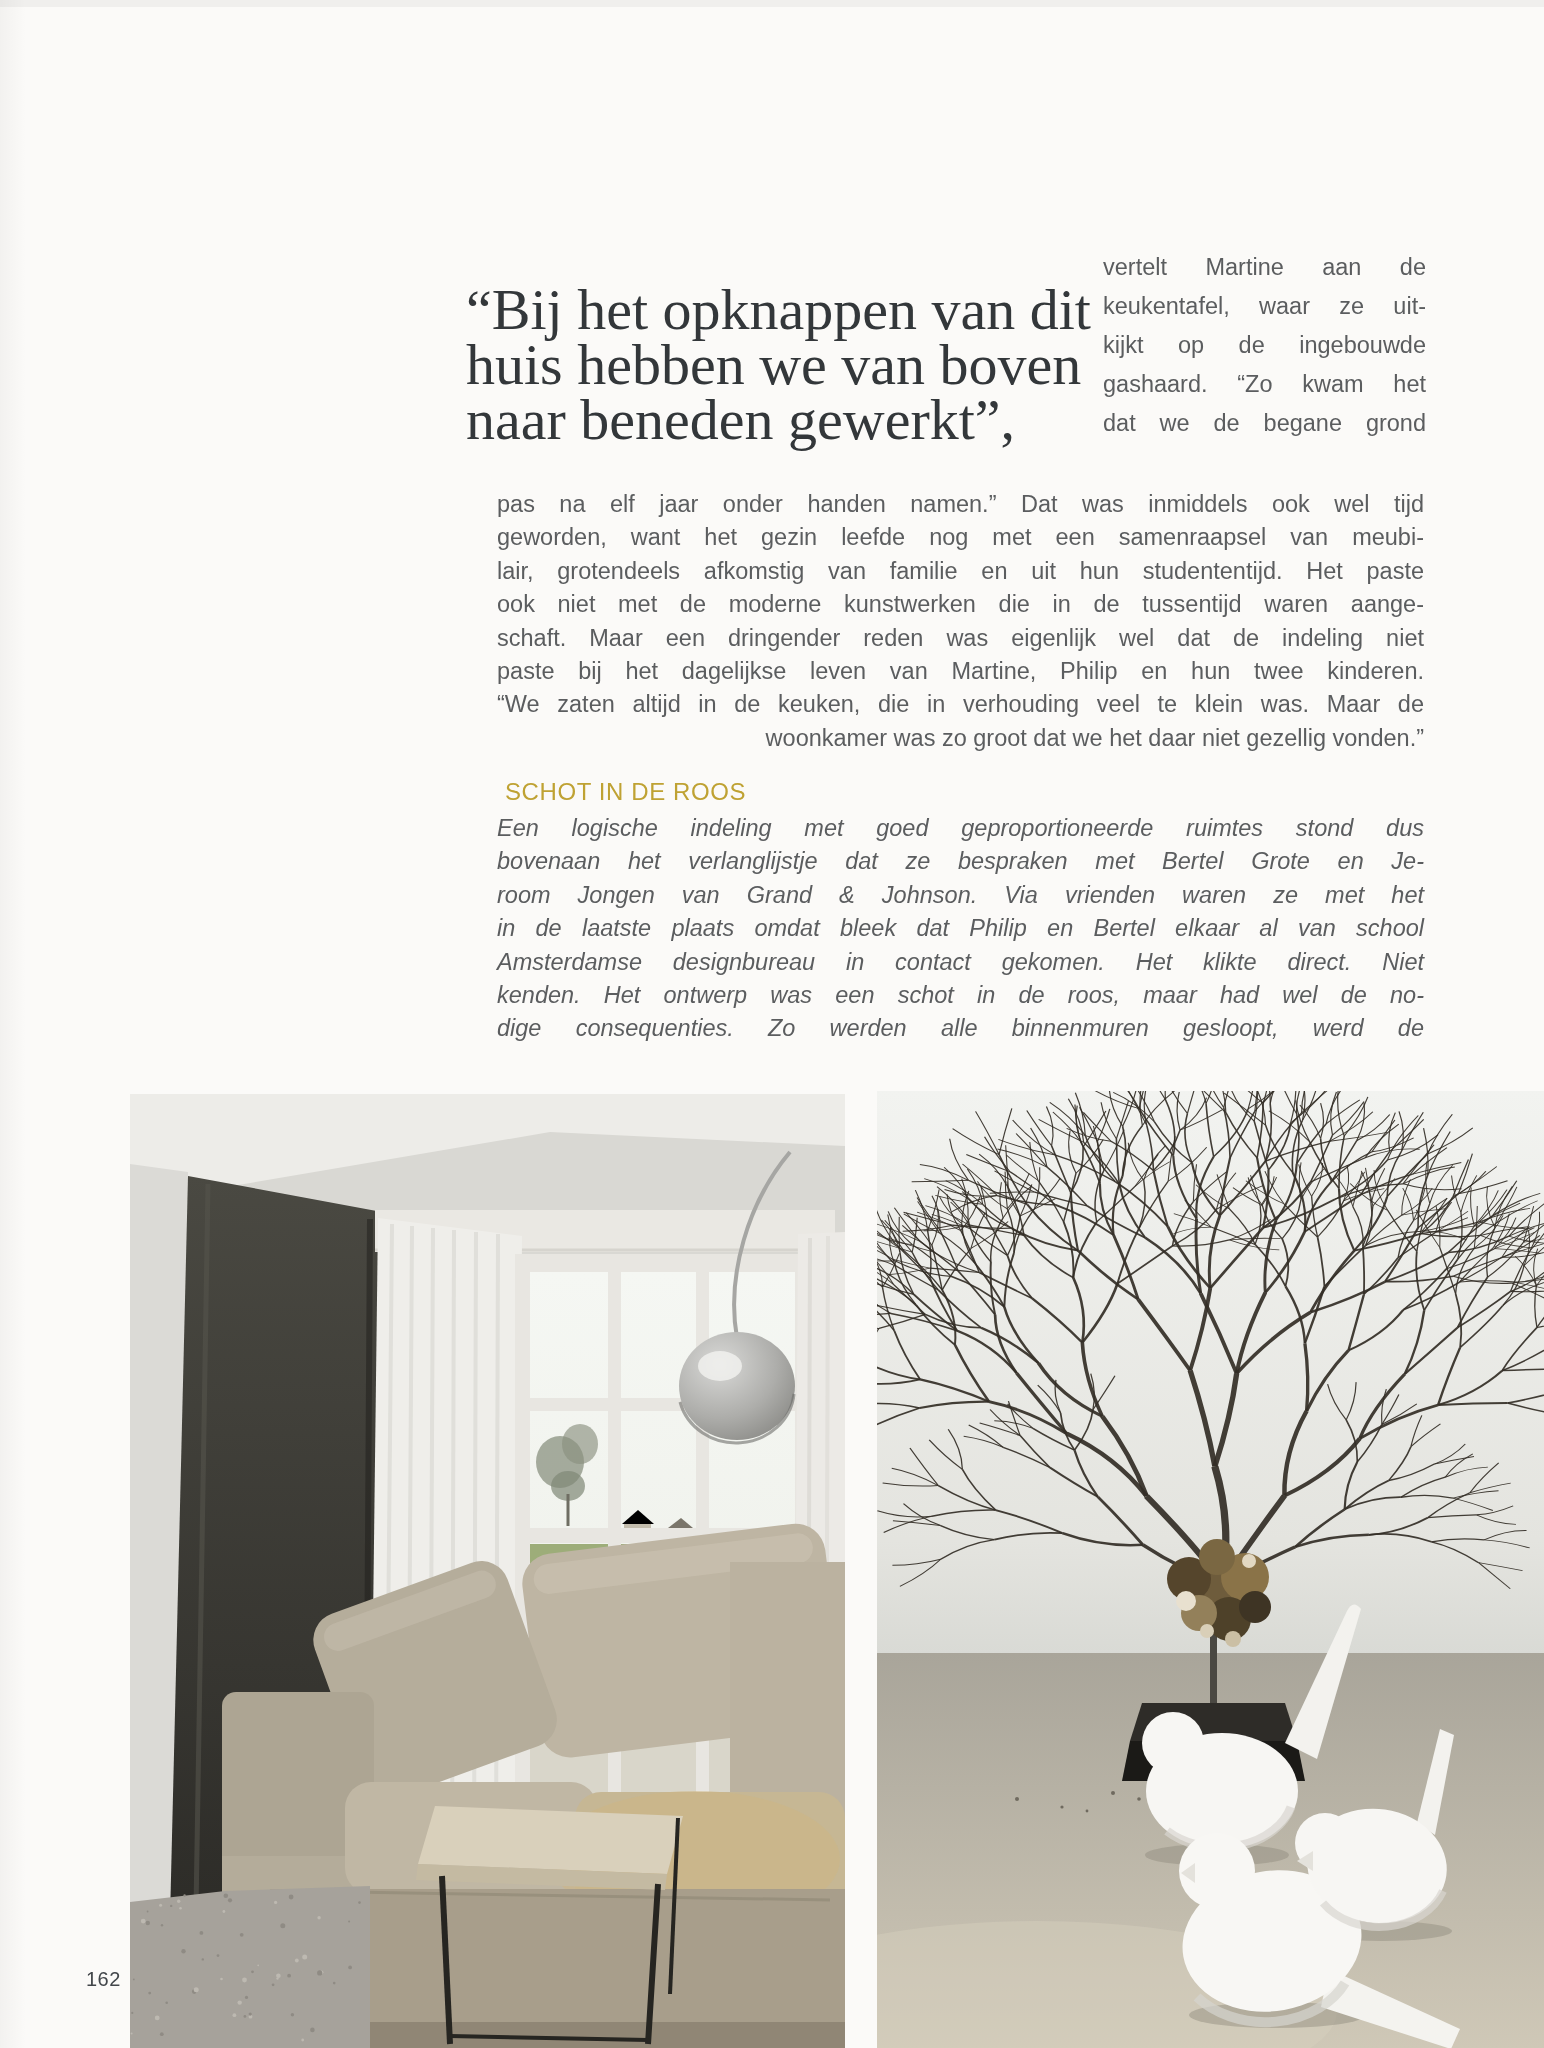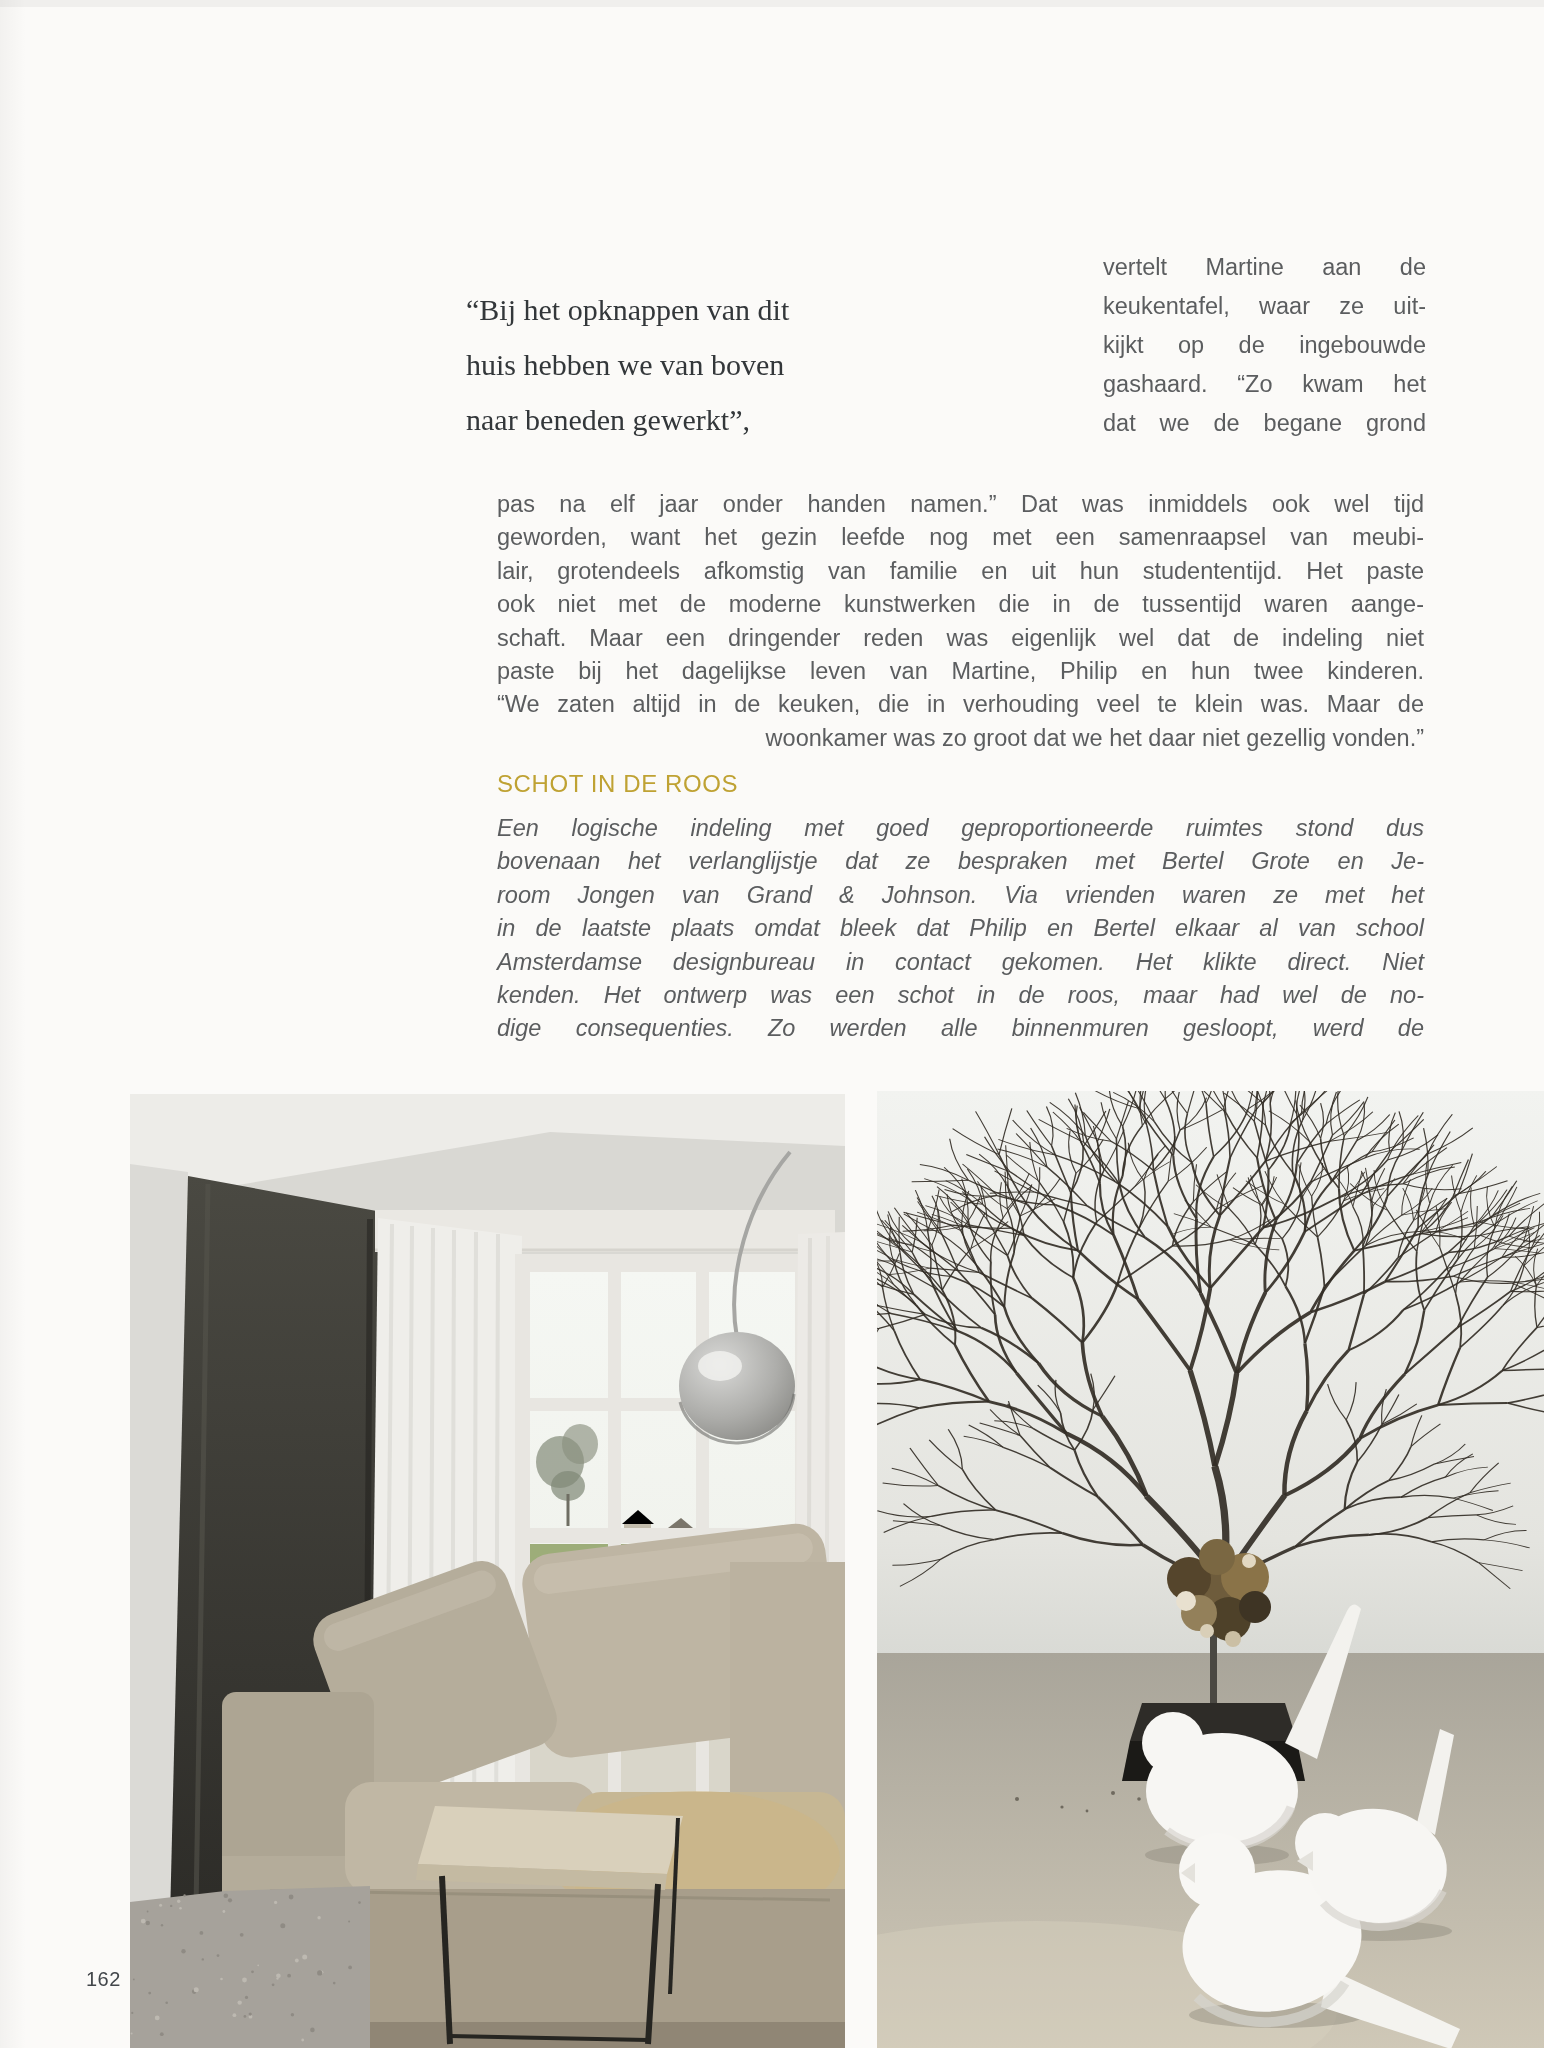--- a/index.html
+++ b/index.html
@@ -9,36 +9,36 @@
     background:#fbfaf8;
     overflow:hidden;
     font-family:"Liberation Sans", sans-serif;
   }
   .scan-top{position:absolute;left:0;top:0;width:1544px;height:7px;background:#f0efed;}
   .scan-left{position:absolute;left:0;top:0;width:26px;height:2048px;
     background:linear-gradient(90deg, rgba(0,0,0,0.035), rgba(0,0,0,0));}
   .quote{
     position:absolute;left:466px;top:282px;width:640px;
     font-family:"Liberation Serif", serif;
-    font-size:30px;line-height:55px;color:#33373a;
+    font-size:58px;line-height:55px;color:#33373a;
   }
   .sidecol{
     position:absolute;left:1103px;top:248px;width:323px;
     font-size:23.5px;line-height:39px;color:#5b5d5f;
   }
   .body{
     position:absolute;left:497px;width:927px;
     font-size:23.5px;line-height:33.4px;color:#5b5d5f;
   }
   .b1{top:488px;}
   .b2{top:812px;font-style:italic;}
   .jl{text-align:justify;text-align-last:justify;}
   .ll{text-align:right;}
   .heading{
-    position:absolute;left:497px;top:770px;margin:0;
+    position:absolute;left:497px;top:770px;margin:8px;
     font-size:24px;font-weight:400;letter-spacing:0.6px;
     color:var(--gold,#bfa233);
   }
   .pagenum{
     position:absolute;left:86px;top:1968px;
     font-size:20px;color:#42464a;letter-spacing:0.5px;
   }
   .photo-left{position:absolute;left:130px;top:1094px;width:715px;height:954px;}
   .photo-right{position:absolute;left:877px;top:1091px;width:667px;height:957px;}
 </style>

